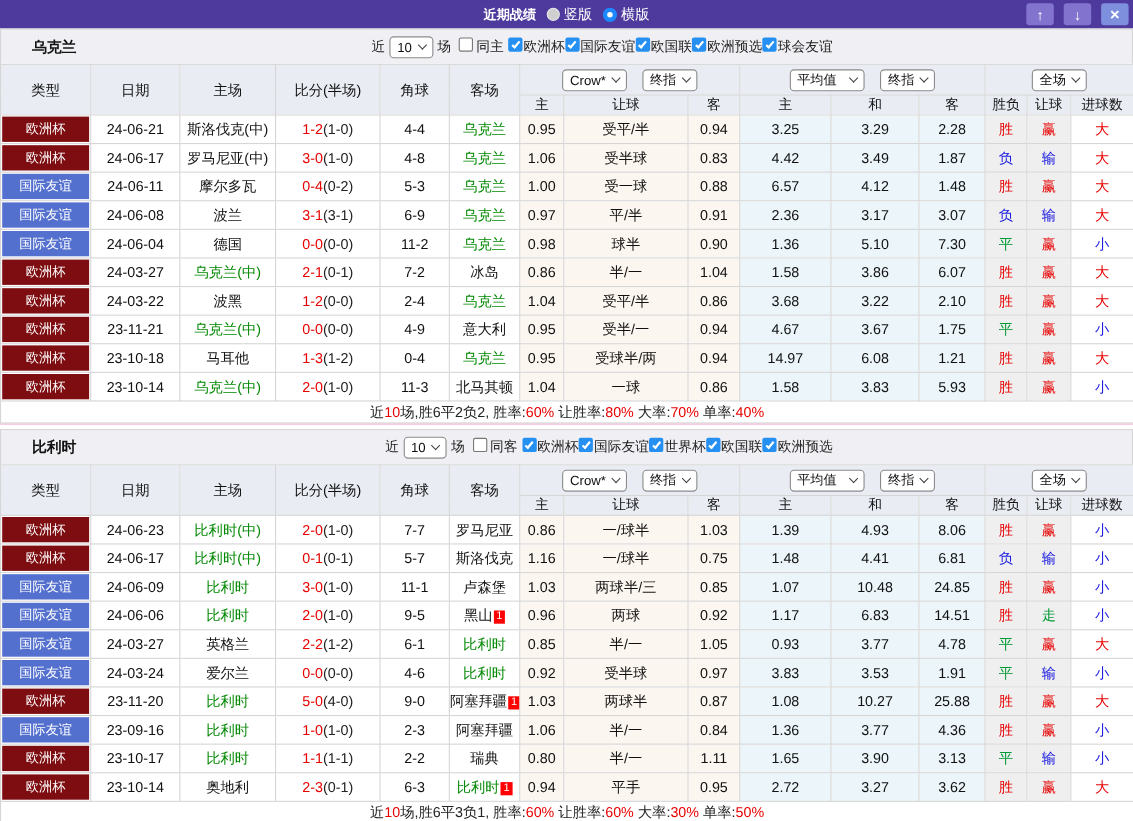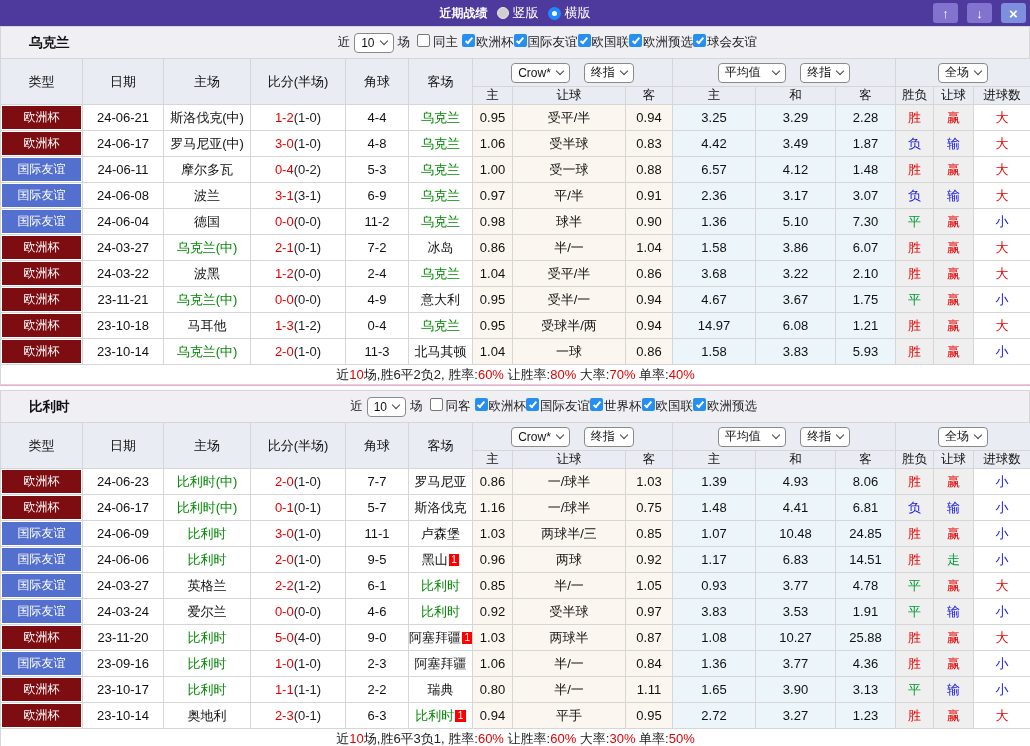--- a/index.html
+++ b/index.html
@@ -694,21 +694,21 @@
             <td>23-10-14</td>
             <td><span>奥地利</span></td>
             <td><span class="score-main">2-3</span><span class="score-half">(0-1)</span></td>
             <td>6-3</td>
             <td><span class="focus">比利时</span><span class="sup1">1</span></td>
             <td>0.94</td>
             <td>平手</td>
             <td>0.95</td>
             <td>2.72</td>
             <td>3.27</td>
-            <td>1.23</td>
+            <td>3.62</td>
             <td class="t-red">胜</td>
             <td class="t-red">赢</td>
             <td class="t-red">大</td>
           </tr>
         </tbody>
       <tfoot>
           <tr>
             <td colspan="15"><span>近</span><span class="t-red">10</span><span>场,胜6平3负1, 胜率:</span><span class="t-red">60%</span><span> 让胜率:</span><span class="t-red">60%</span><span> 大率:</span><span class="t-red">30%</span><span> 单率:</span><span class="t-red">50%</span></td>
           </tr>
         </tfoot>

